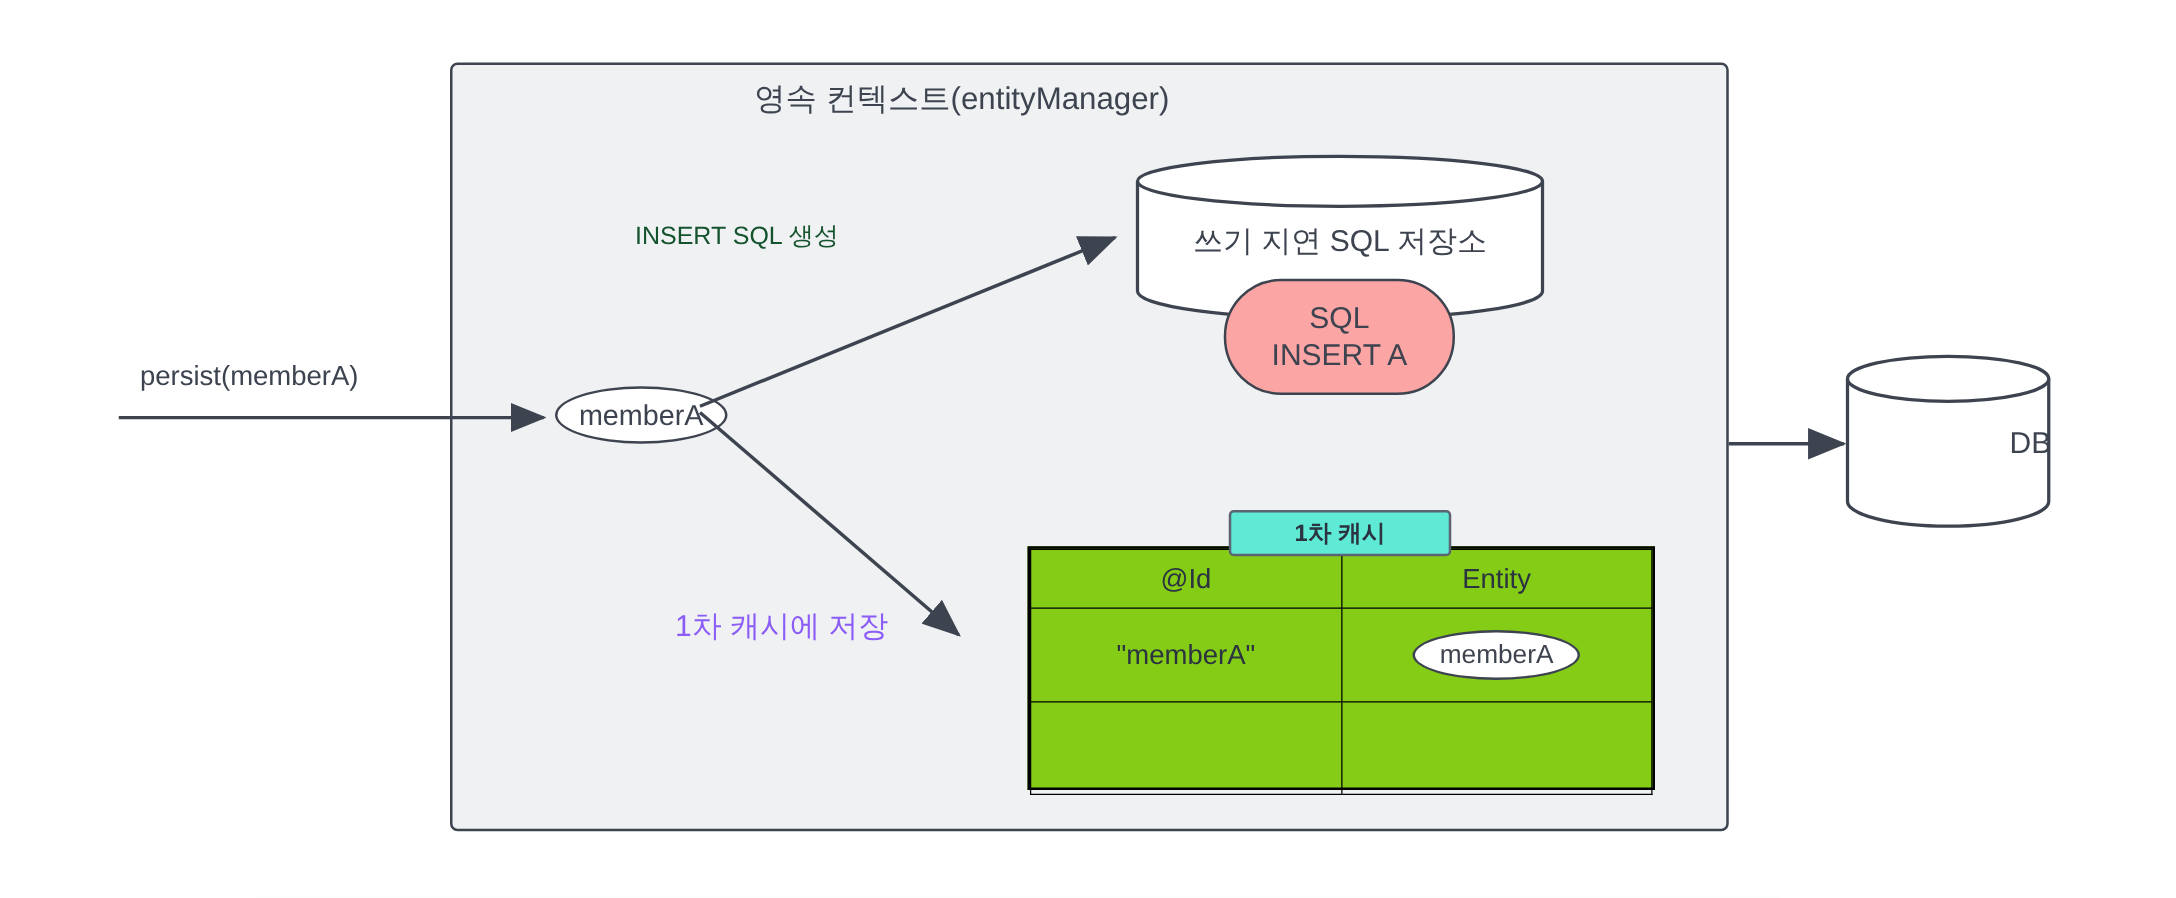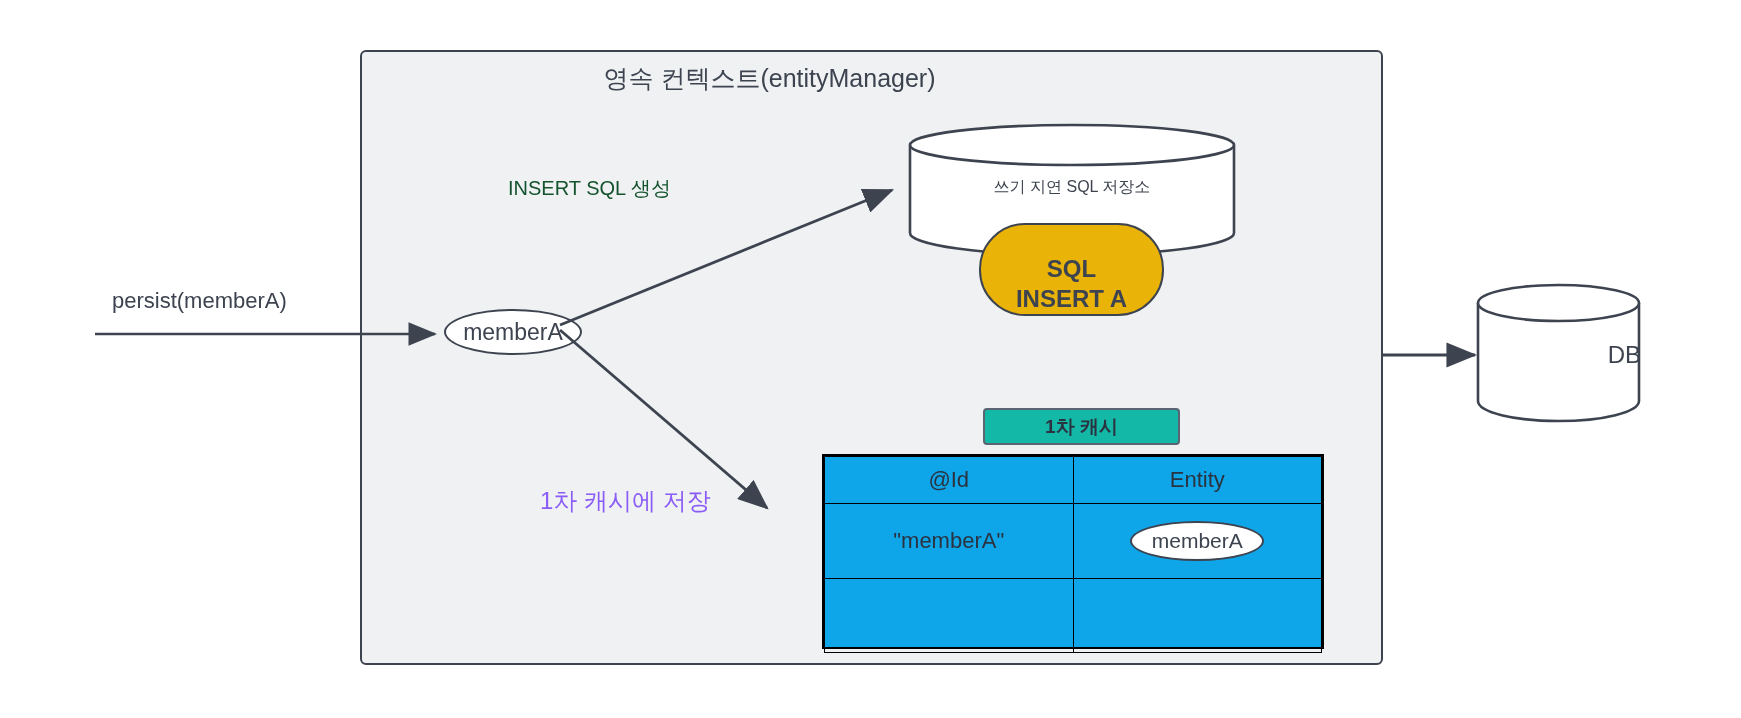--- a/index.html
+++ b/index.html
@@ -69,55 +69,54 @@
   }
 
   
   #sql-store{
     left:908px; top:123px;
     width:328px; height:132px;
   }
   #sql-store-label{
     left:908px; top:177px;
     width:328px; text-align:center;
-    font-size:16px; color:#3d4450;
+    font-size:24px; color:#3d4450;
   }
   
   #sql-insert-box{
     left:979px; top:223px;
     width:185px; height:93px;
     border:2.4px solid #3d4450;
     border-radius:46px;
-    background:#eab308;
+    background:#fca5a5;
     box-sizing:border-box;
     display:flex;flex-direction:column;
-    align-items:center;justify-content:flex-end;
+    align-items:center;justify-content:center;
     line-height:1.25;
-    font-weight:bold;
   }
   #sql-insert-box span{font-size:24px;color:#3d4450;}
 
   
   #cache-tab{
     left:983px; top:408px;
-    width:197px; height:37px;
+    width:178px; height:37px;
     border:2px solid #5a6472;
     border-radius:4px;
-    background:#14b8a6;
+    background:#5eead4;
     box-sizing:border-box;
     display:flex;align-items:center;justify-content:center;
     z-index:4;
   }
   #cache-tab span{font-size:19px;font-weight:bold;color:#2b3340;}
 
   #cache-table{
-    left:822px; top:454px;
+    left:822px; top:437px;
     width:502px; height:195px;
     border:2.6px solid #000000;
-    background:#0ea5e9;
+    background:#84cc16;
     box-sizing:border-box;
     border-collapse:collapse;
     z-index:3;
   }
   #cache-table table{
     width:100%; height:100%;
     border-collapse:collapse;
     table-layout:fixed;
   }
   #cache-table th,#cache-table td{

